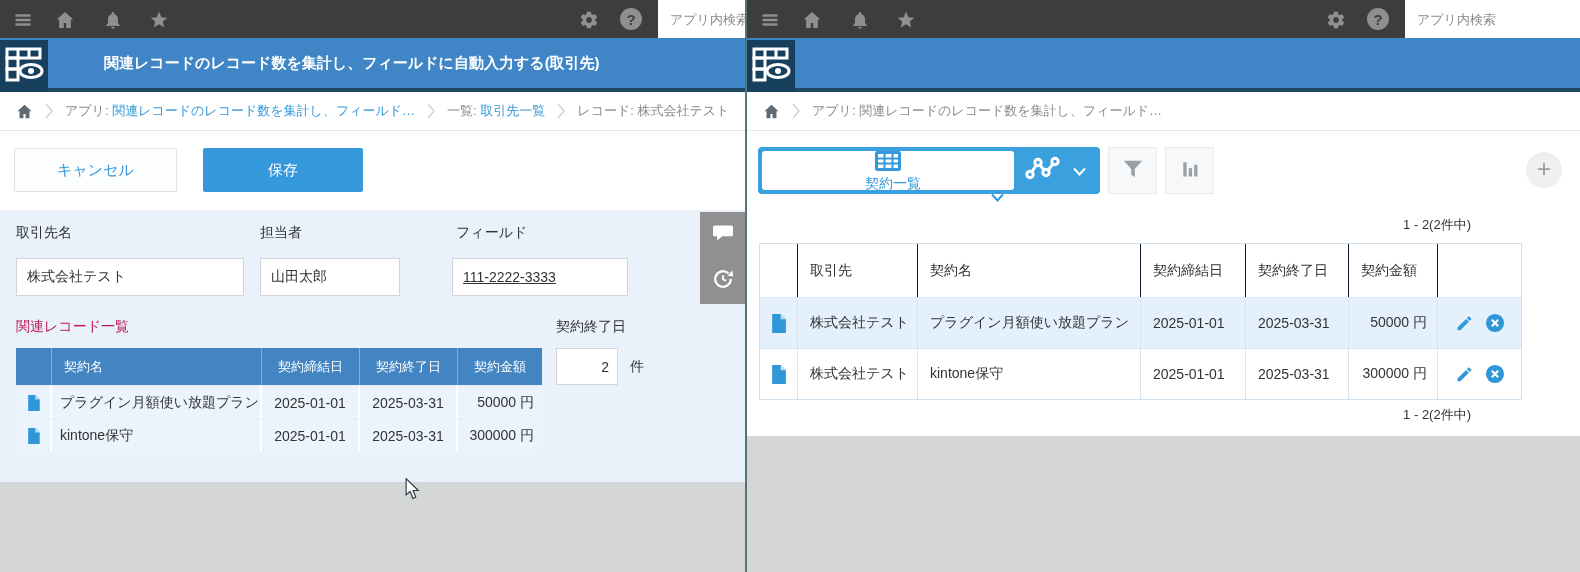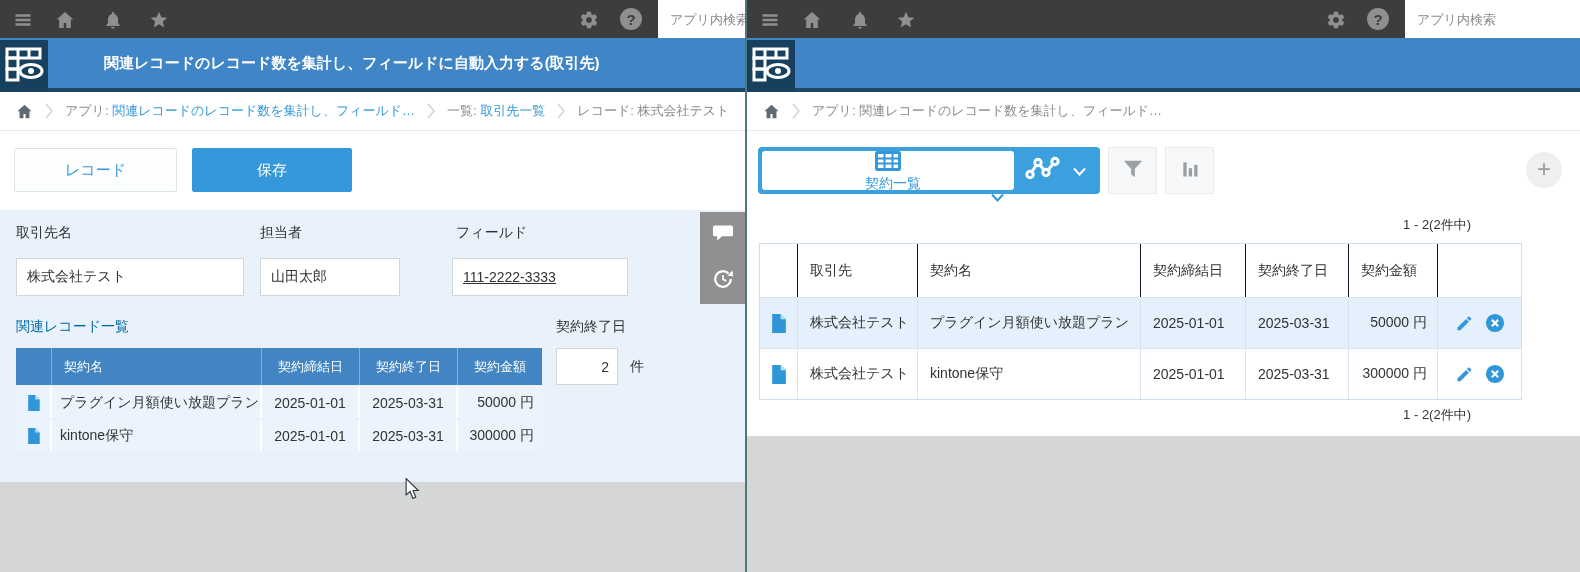--- a/index.html
+++ b/index.html
@@ -43,32 +43,32 @@
   .crumb-sep svg { width:8px; height:16px; stroke:#ccd3d9; fill:none; stroke-width:1.5px; }
   .crumb { font-size:13px; white-space:nowrap; }
   .crumb .pref { color:#8a8a8a; }
   .crumb .lnk { color:#3498db; cursor:pointer; text-decoration:none; }
   .crumb .cur { color:#8a8a8a; }
 
   
   .btn { position:absolute; height:44px; font-size:15px; cursor:pointer;
          font-family:"Liberation Sans",sans-serif; border-radius:2px; }
   .btn-cancel { left:14px; top:148px; width:163px; background:#fcfdfd; border:1px solid #dfe3e7; color:#3498db; }
-  .btn-save   { left:192px; top:148px; width:160px; background:#3498db; border:1px solid #3498db; color:#fff; }
+  .btn-save   { left:203px; top:148px; width:160px; background:#3498db; border:1px solid #3498db; color:#fff; }
 
   
   .formbg { position:absolute; top:210px; left:0; right:0; height:272px; background:#e9f2fb; }
   .flabel { position:absolute; font-size:14px; color:#333; }
   .finput { position:absolute; height:38px; background:#fff; border:1px solid #d5d5d5;
             font-size:14px; color:#333; padding:0 10px; font-family:"Liberation Sans",sans-serif; }
   .lab-1 { left:16px;  top:224px; } .inp-1 { left:16px;  top:258px; width:228px; }
   .lab-2 { left:260px; top:224px; } .inp-2 { left:260px; top:258px; width:140px; }
   .lab-3 { left:456px; top:224px; } .inp-3 { left:452px; top:258px; width:176px;text-decoration:underline; }
 
-  .rel-title { position:absolute; left:16px; top:318px; font-size:14px; color:#0369a1; }
+  .rel-title { position:absolute; left:16px; top:318px; font-size:14px; color:#be185d; }
 
   .ltable { position:absolute; left:16px; top:348px; width:526px; font-size:14px; }
   .lt-head { display:grid; grid-template-columns:36px 210px 98px 98px 84px; background:#4285c2; height:37px; }
   .lt-head > div { color:#fff; font-size:13px; display:flex; align-items:center; border-right:1px solid rgba(255,255,255,.35); }
   .lt-head > div:last-child { border-right:none; }
   .lt-h-name { padding-left:12px; }
   .lt-h-c { justify-content:center; }
   .lt-row { display:grid; grid-template-columns:36px 210px 98px 98px 84px; background:#ebf4fc; height:31px; margin-top:2px; }
   .lt-row > div { display:flex; align-items:center; border-right:2px solid #fff; color:#333; }
   .lt-row > div:last-child { border-right:none; }
@@ -202,21 +202,21 @@
     <span class="crumb-sep">
       <svg viewBox="0 0 8 16">
           <path d="M1 1l6 7-6 7"></path>
         </svg>
     </span>
     <span class="crumb">
       <span class="cur"><span class="pref">レコード: </span><span>株式会社テスト</span></span>
     </span>
   </nav>
 
-  <button class="btn btn-cancel">レコード</button>
+  <button class="btn btn-cancel">キャンセル</button>
   <button class="btn btn-save">保存</button>
 
   <div class="formbg"></div>
 
   <div class="flabel lab-1">取引先名</div>
   <input class="finput inp-1" readonly="" value="株式会社テスト" style="">
   <div class="flabel lab-2">担当者</div>
   <input class="finput inp-2" readonly="" value="山田太郎" style="">
   <div class="flabel lab-3">フィールド</div>
   <input class="finput inp-3" readonly="" value="111-2222-3333" style="">

